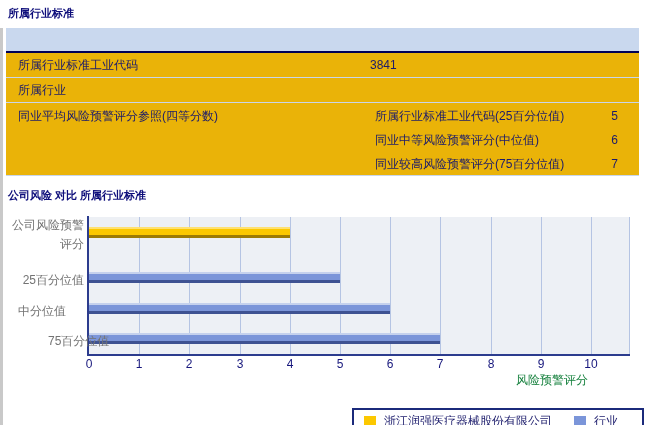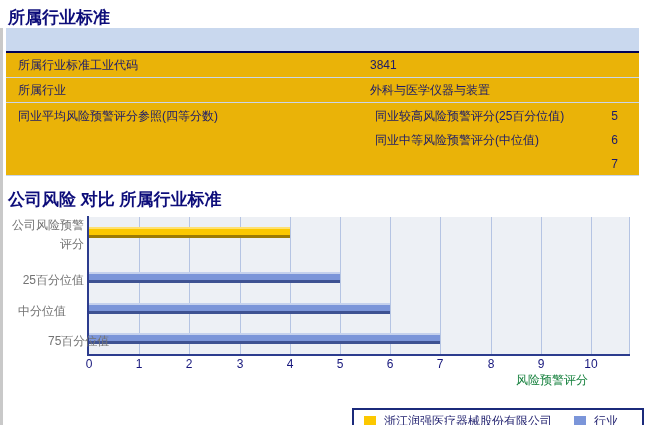--- a/index.html
+++ b/index.html
@@ -3,21 +3,21 @@
 <meta charset="utf-8">
 <style>
   * { margin:0; padding:0; box-sizing:border-box; }
   html,body { width:664px; height:425px; }
   body {
     position:relative; overflow:hidden; background:#ffffff;
     font-family:"Liberation Sans","DejaVu Sans",sans-serif;
     font-size:12px; color:#1b1b6b;
   }
   .left-strip { position:absolute; left:0; top:28px; width:3px; height:397px; background:#c9c9c9; }
-  .sec-title { position:absolute; left:8px; font-weight:bold; color:#0d0d7a; font-size:17px; }
+  .sec-title { position:absolute; left:8px; font-weight:bold; color:#0d0d7a; font-size:11px; }
   #title1 { top:6px; }
   #title2 { top:188px; }
 
   
   .itable { position:absolute; left:6px; top:28px; width:633px; }
   .thead-band { height:25px; background:#c9d8ee; border-bottom:2px solid #000055; }
   .trow { position:relative; height:25px; background:#eab308; border-bottom:1px solid #c9d6ea; }
   .trow .tlabel { position:absolute; left:12px; top:50%; transform:translateY(-50%); white-space:nowrap; }
   .trow .tvalue { position:absolute; left:364px; top:50%; transform:translateY(-50%); white-space:nowrap; }
   .trow-tall { height:73px; }
@@ -56,35 +56,35 @@
 <div class="itable">
   <div class="thead-band"></div>
 
   <div class="trow">
     <span class="tlabel">所属行业标准工业代码</span>
     <span class="tvalue">3841</span>
   </div>
 
   <div class="trow">
     <span class="tlabel">所属行业</span>
-    <span class="tvalue">外科与医学仪器与装置</span>
   </div>
 
   <div class="trow trow-tall">
     <span class="tlabel">同业平均风险预警评分参照(四等分数)</span>
     <div class="subrows">
       <div class="subrow">
-        <span class="sublabel">同业较高风险预警评分(25百分位值)</span>
+        <span class="sublabel">所属行业标准工业代码(25百分位值)</span>
         <span class="subvalue">5</span>
       </div>
       <div class="subrow">
         <span class="sublabel">同业中等风险预警评分(中位值)</span>
         <span class="subvalue">6</span>
       </div>
       <div class="subrow">
+        <span class="sublabel">同业较高风险预警评分(75百分位值)</span>
         <span class="subvalue">7</span>
       </div>
     </div>
   </div>
 </div>
 
 <div id="title2" class="sec-title">公司风险 对比 所属行业标准</div>
 
 <div id="chart-layer">
   <div id="plot">

